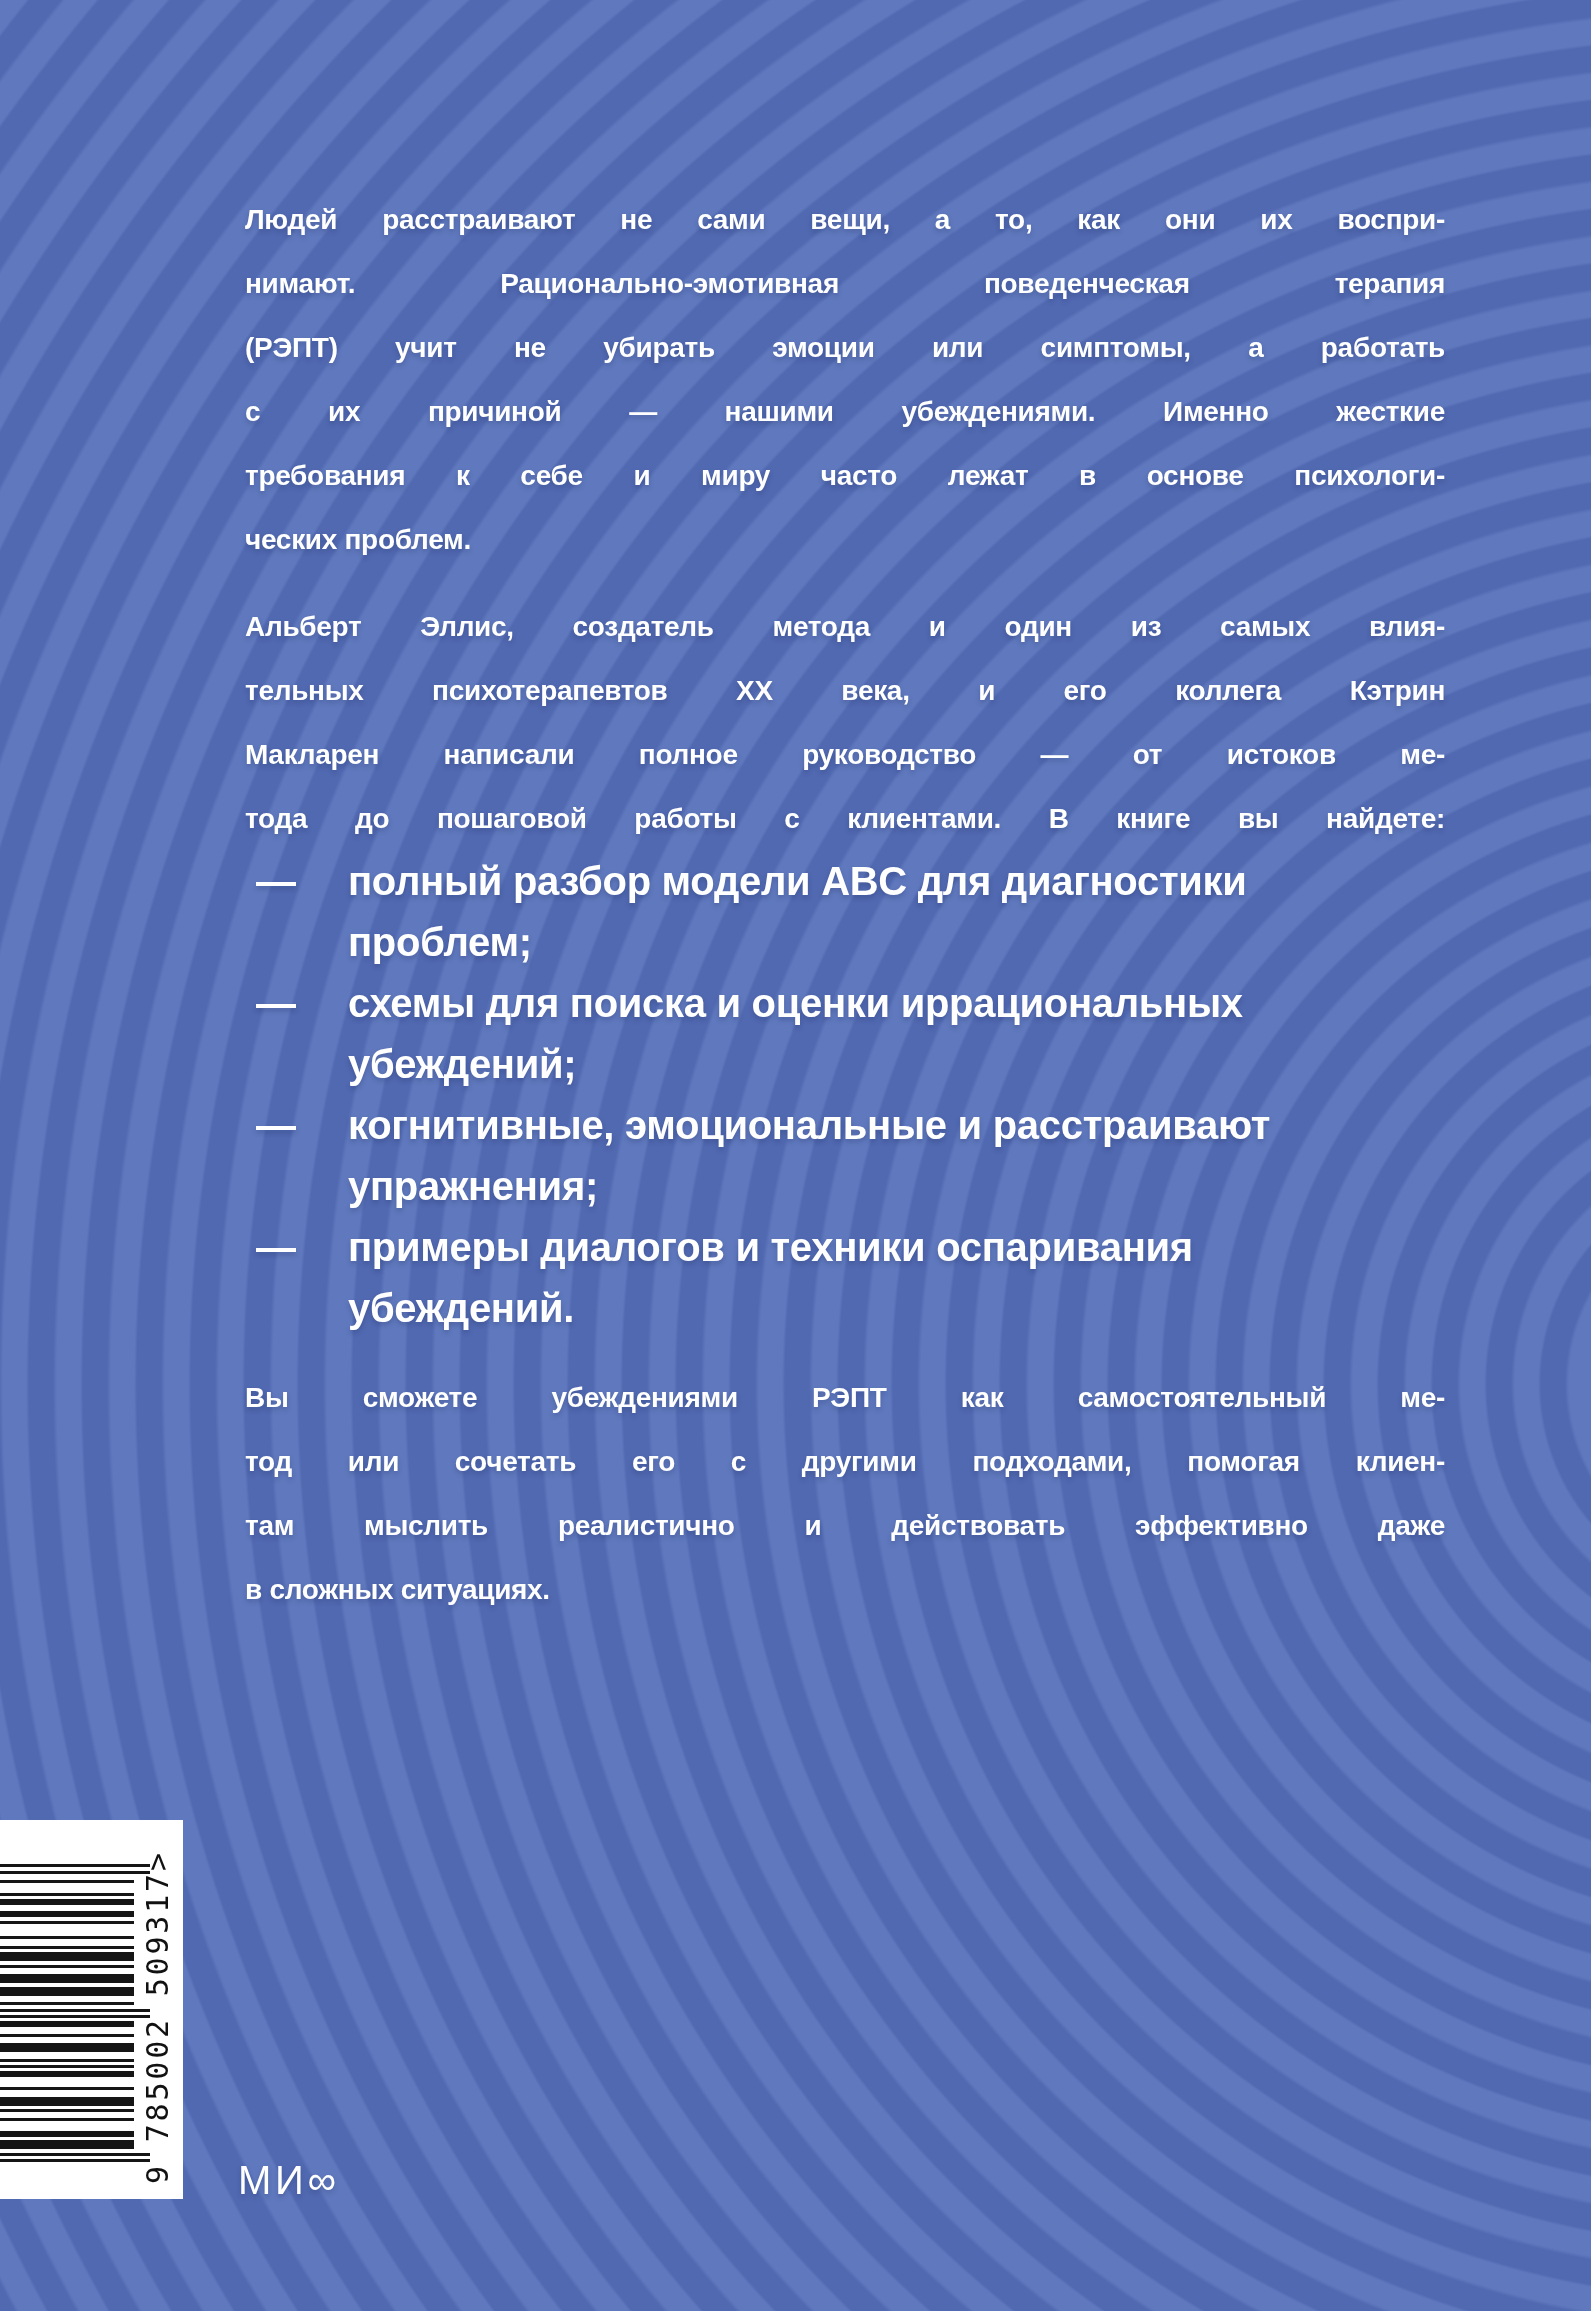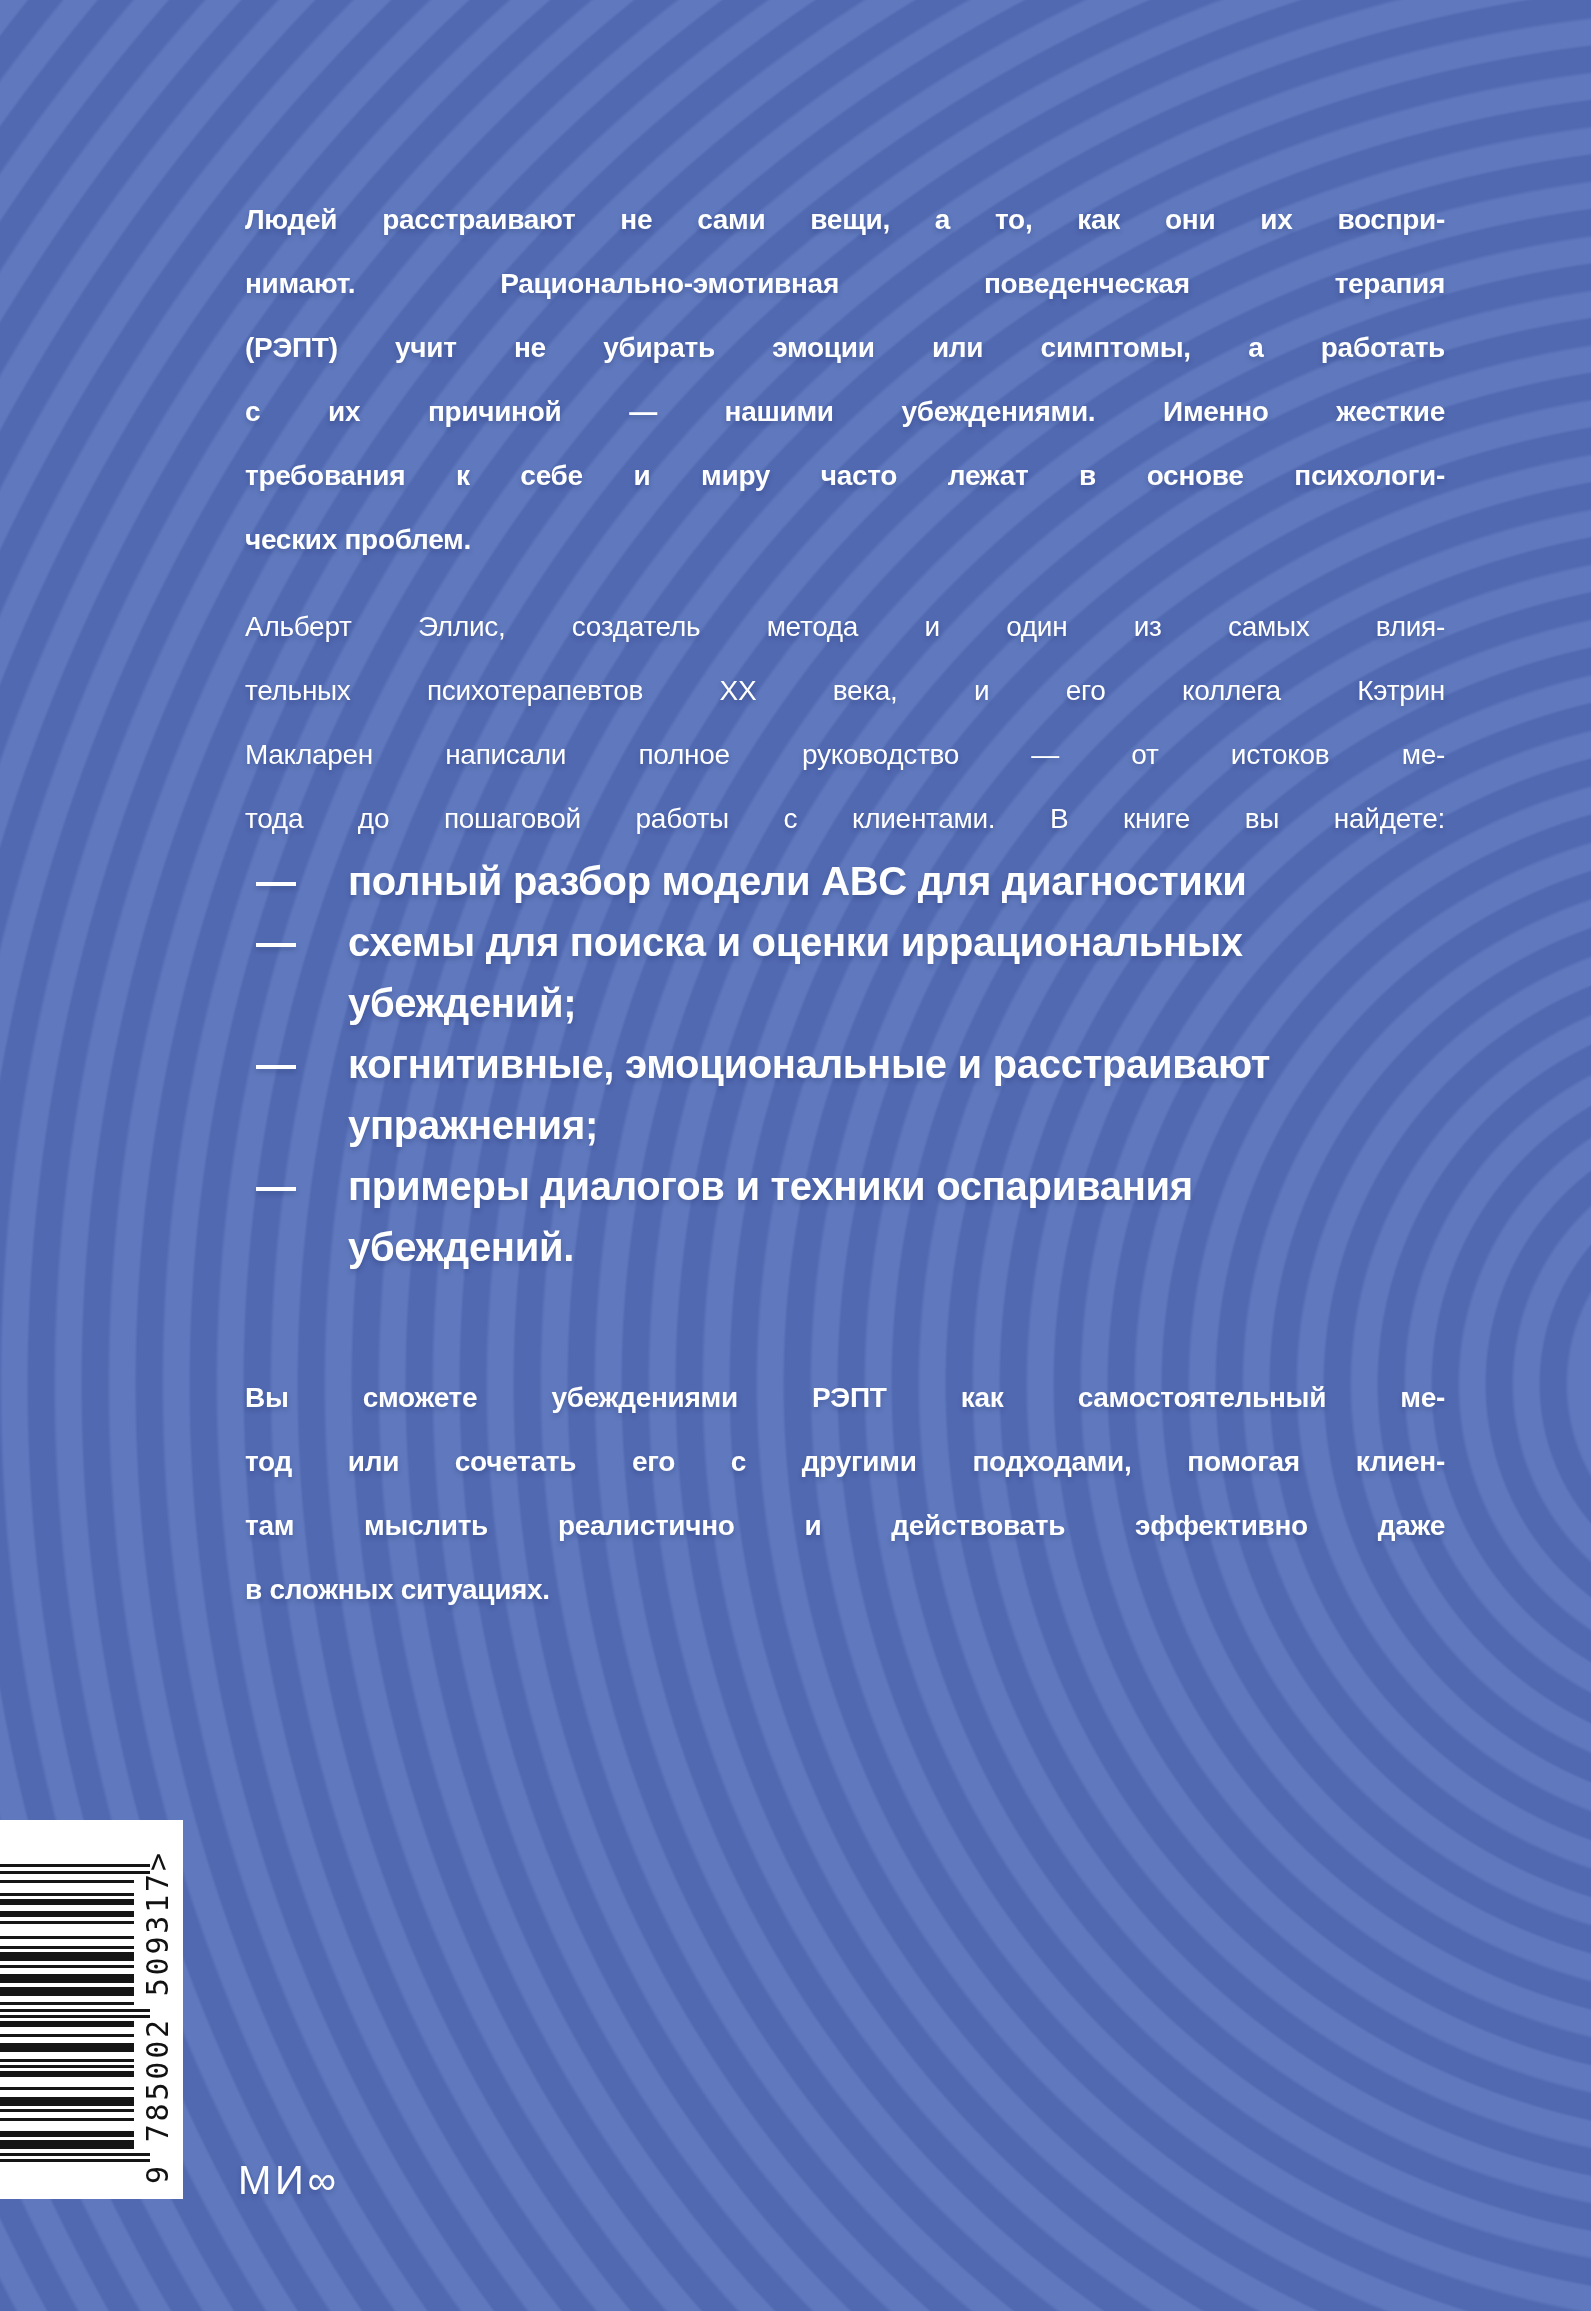--- a/index.html
+++ b/index.html
@@ -7,21 +7,21 @@
     width:1591px;height:2311px;position:relative;overflow:hidden;
     font-family:"Liberation Sans","DejaVu Sans",sans-serif;
     background-color:#5169b1;
     background-image:repeating-radial-gradient(circle at 1754px 1384px,
       #6079be 0px,#6079be 23px,#5169b1 27px,#5169b1 51px,#6079be 54px);
   }
   .content{position:absolute;left:245px;width:1200px;top:0;color:#ffffff;
     text-shadow:0 2.8px 5.5px rgba(25,40,90,0.28);}
   .para{position:absolute;left:0;width:1200px;font-size:28px;line-height:64px;letter-spacing:-0.3px;}
   .bold{font-weight:700;}
-  .reg{font-weight:400;}
+  .reg{font-weight:700;}
   .jline{text-align:justify;text-align-last:justify;}
   .lline{text-align:left;text-align-last:left;}
   .bullets{position:absolute;left:11px;width:1189px;top:851px;font-size:40px;line-height:61px;font-weight:700;letter-spacing:-0.3px;}
   .bullet{display:flex;flex-direction:row;}
   .bullet .dash{width:52px;flex:0 0 52px;}
   .bullet .btext{flex:1;margin-left:40px;}
   .barcode-box{position:absolute;left:0;top:1820px;width:183px;height:379px;background:#ffffff;}
   .barcode-bars{position:absolute;left:0;top:0;width:100%;height:100%;}
   .barcode-digits{
     position:absolute;left:137px;top:2184px;width:325px;height:41px;
@@ -52,20 +52,21 @@
     <div class="jline">тельных психотерапевтов XX века, и его коллега Кэтрин</div>
     <div class="jline">Макларен написали полное руководство — от истоков ме-</div>
     <div class="jline">тода до пошаговой работы с клиентами. В книге вы найдете:</div>
   </div>
 
   <div class="bullets">
     <div class="bullet">
       <span class="dash">—</span>
       <span class="btext">
         <div class="lline">полный разбор модели ABC для диагностики</div>
+        <div class="lline">проблем;</div>
       </span>
     </div>
     <div class="bullet">
       <span class="dash">—</span>
       <span class="btext">
         <div class="lline">схемы для поиска и оценки иррациональных</div>
         <div class="lline">убеждений;</div>
       </span>
     </div>
     <div class="bullet">

